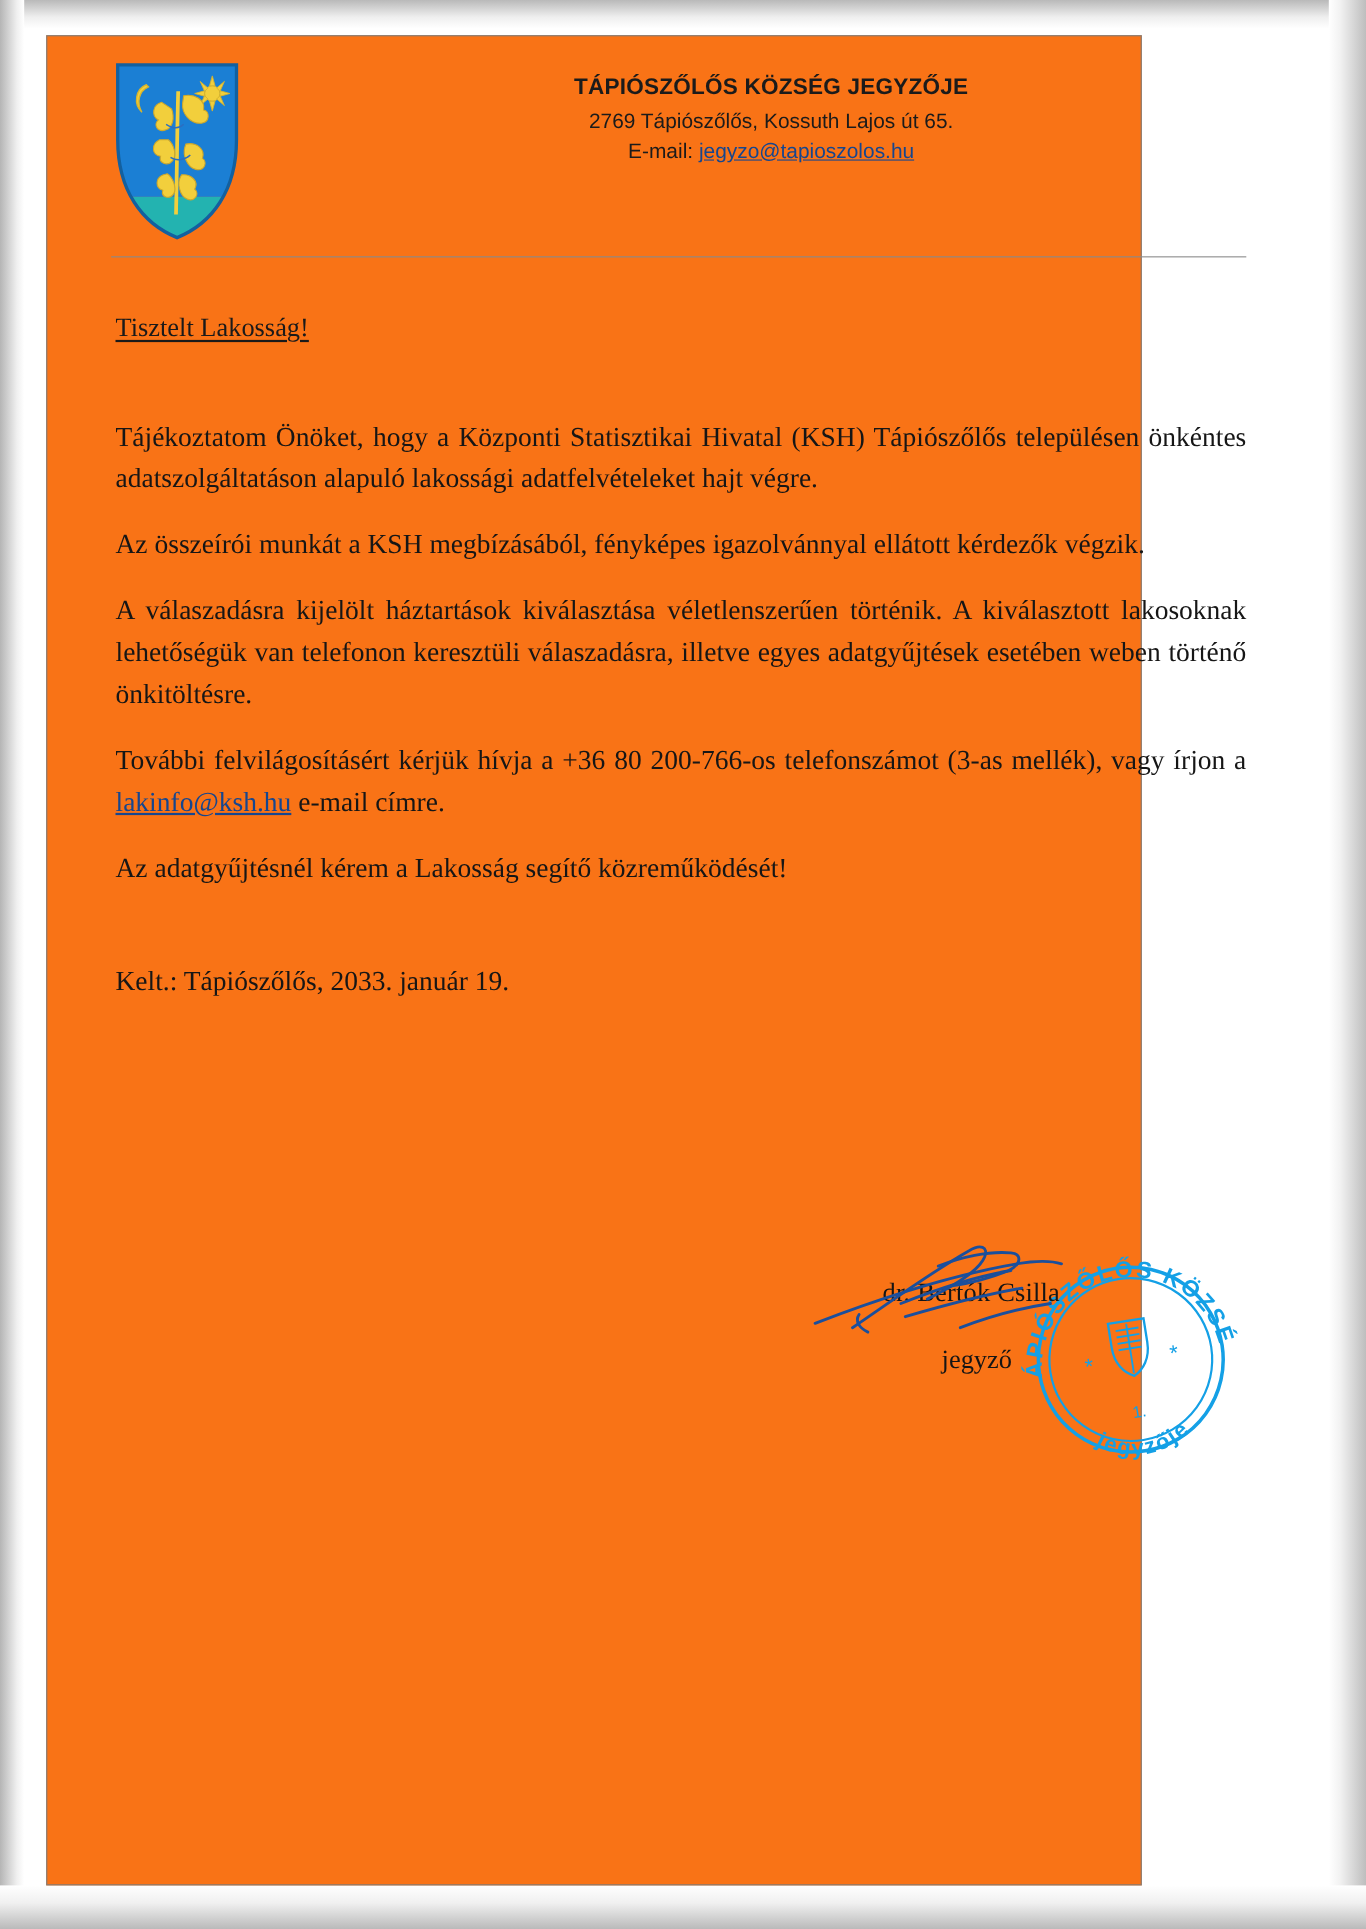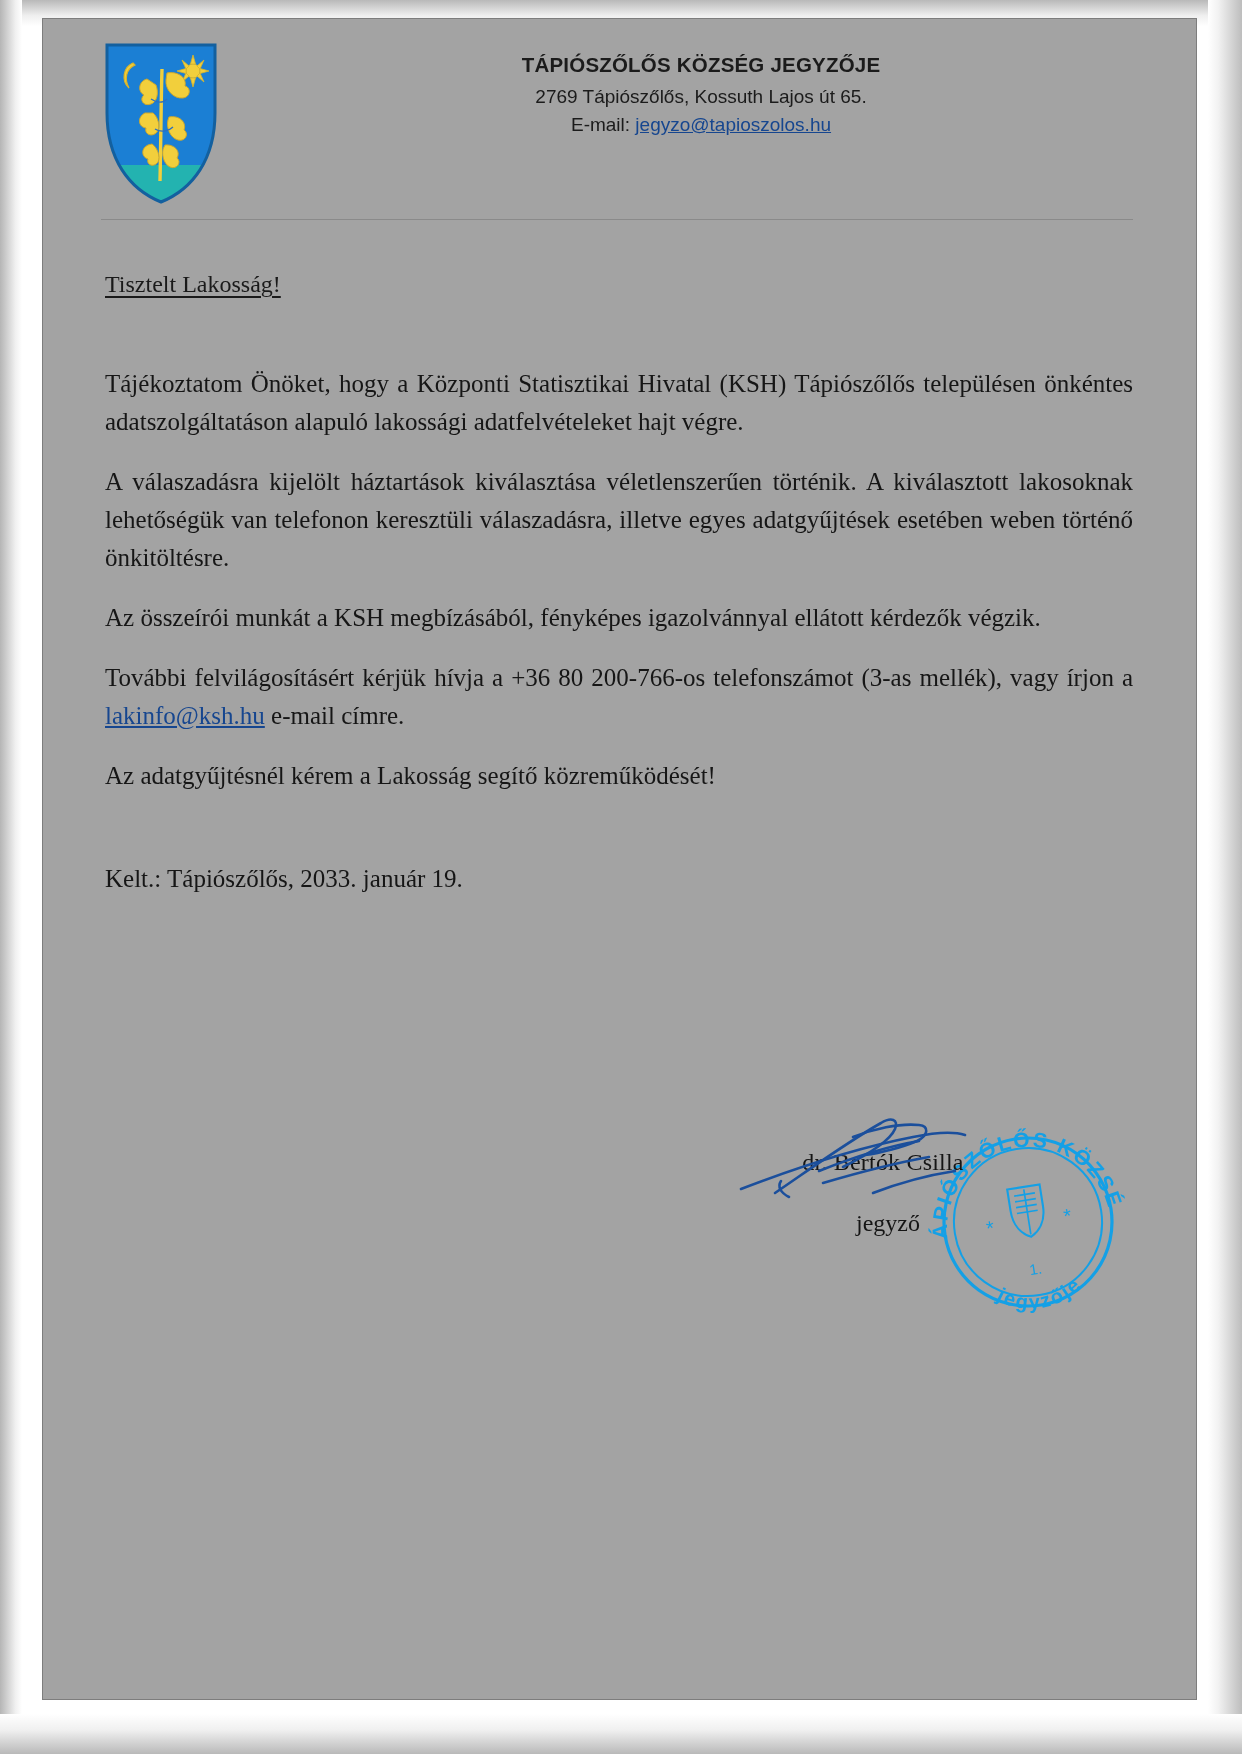--- a/index.html
+++ b/index.html
@@ -38,25 +38,25 @@
   }
   .scan-edge-bottom {
     position: absolute;
     left: 0; bottom: 0;
     width: 1242px; height: 40px;
     background: linear-gradient(0deg, #b9b9b9, #f0f0f0 60%, #ffffff);
   }
   .sheet {
     position: absolute;
     left: 42px;
-    top: 18px;
-    width: 1155px;
+    top: 32px;
+    width: 996px;
     height: 1682px;
     border: 1px solid #7d7d7d;
-    background: #a3a3a3;
+    background: #f97316;
     box-sizing: border-box;
   }
 
   
   .letterhead {
     position: absolute;
     left: 58px;
     top: 12px;
     width: 1030px;
     height: 190px;
@@ -247,22 +247,22 @@
       </div>
     </div>
 
     <div class="rule"></div>
 
     <div class="body-area">
 
       <div class="salutation">Tisztelt Lakosság!</div>
 
       <p class="para">Tájékoztatom Önöket, hogy a Központi Statisztikai Hivatal (KSH) Tápiószőlős településen önkéntes adatszolgáltatáson alapuló lakossági adatfelvételeket hajt végre.</p>
+      <p class="para">Az összeírói munkát a KSH megbízásából, fényképes igazolvánnyal ellátott kérdezők végzik.</p>
       <p class="para">A válaszadásra kijelölt háztartások kiválasztása véletlenszerűen történik. A kiválasztott lakosoknak lehetőségük van telefonon keresztüli válaszadásra, illetve egyes adatgyűjtések esetében weben történő önkitöltésre.</p>
-      <p class="para">Az összeírói munkát a KSH megbízásából, fényképes igazolvánnyal ellátott kérdezők végzik.</p>
 
       <p class="para"><span>További felvilágosításért kérjük hívja a +36 80 200-766-os telefonszámot (3-as mellék), vagy írjon a </span><a class="mail-link" href="#">lakinfo@ksh.hu</a><span> e-mail címre.</span></p>
 
       <p class="para last-left">Az adatgyűjtésnél kérem a Lakosság segítő közreműködését!</p>
 
       <div class="date-line">Kelt.: Tápiószőlős, 2033. január 19.</div>
     </div>
 
     <div class="signature-block">
 

